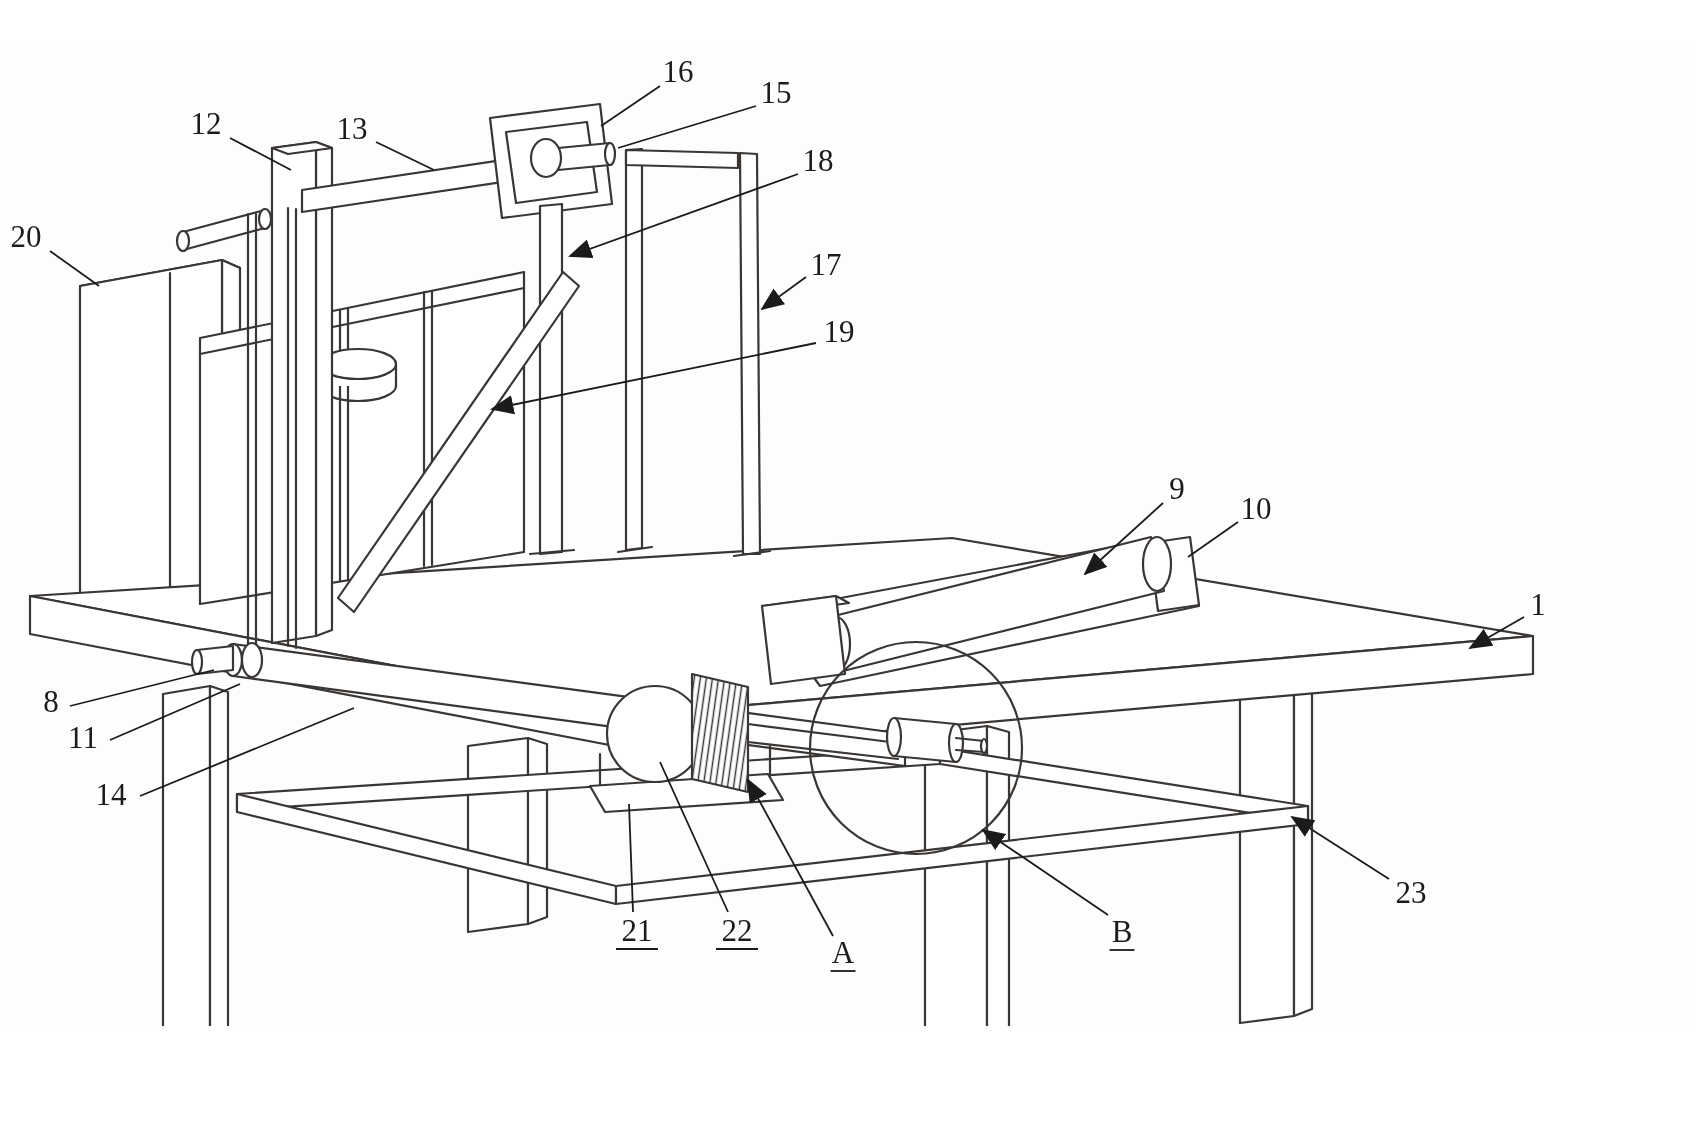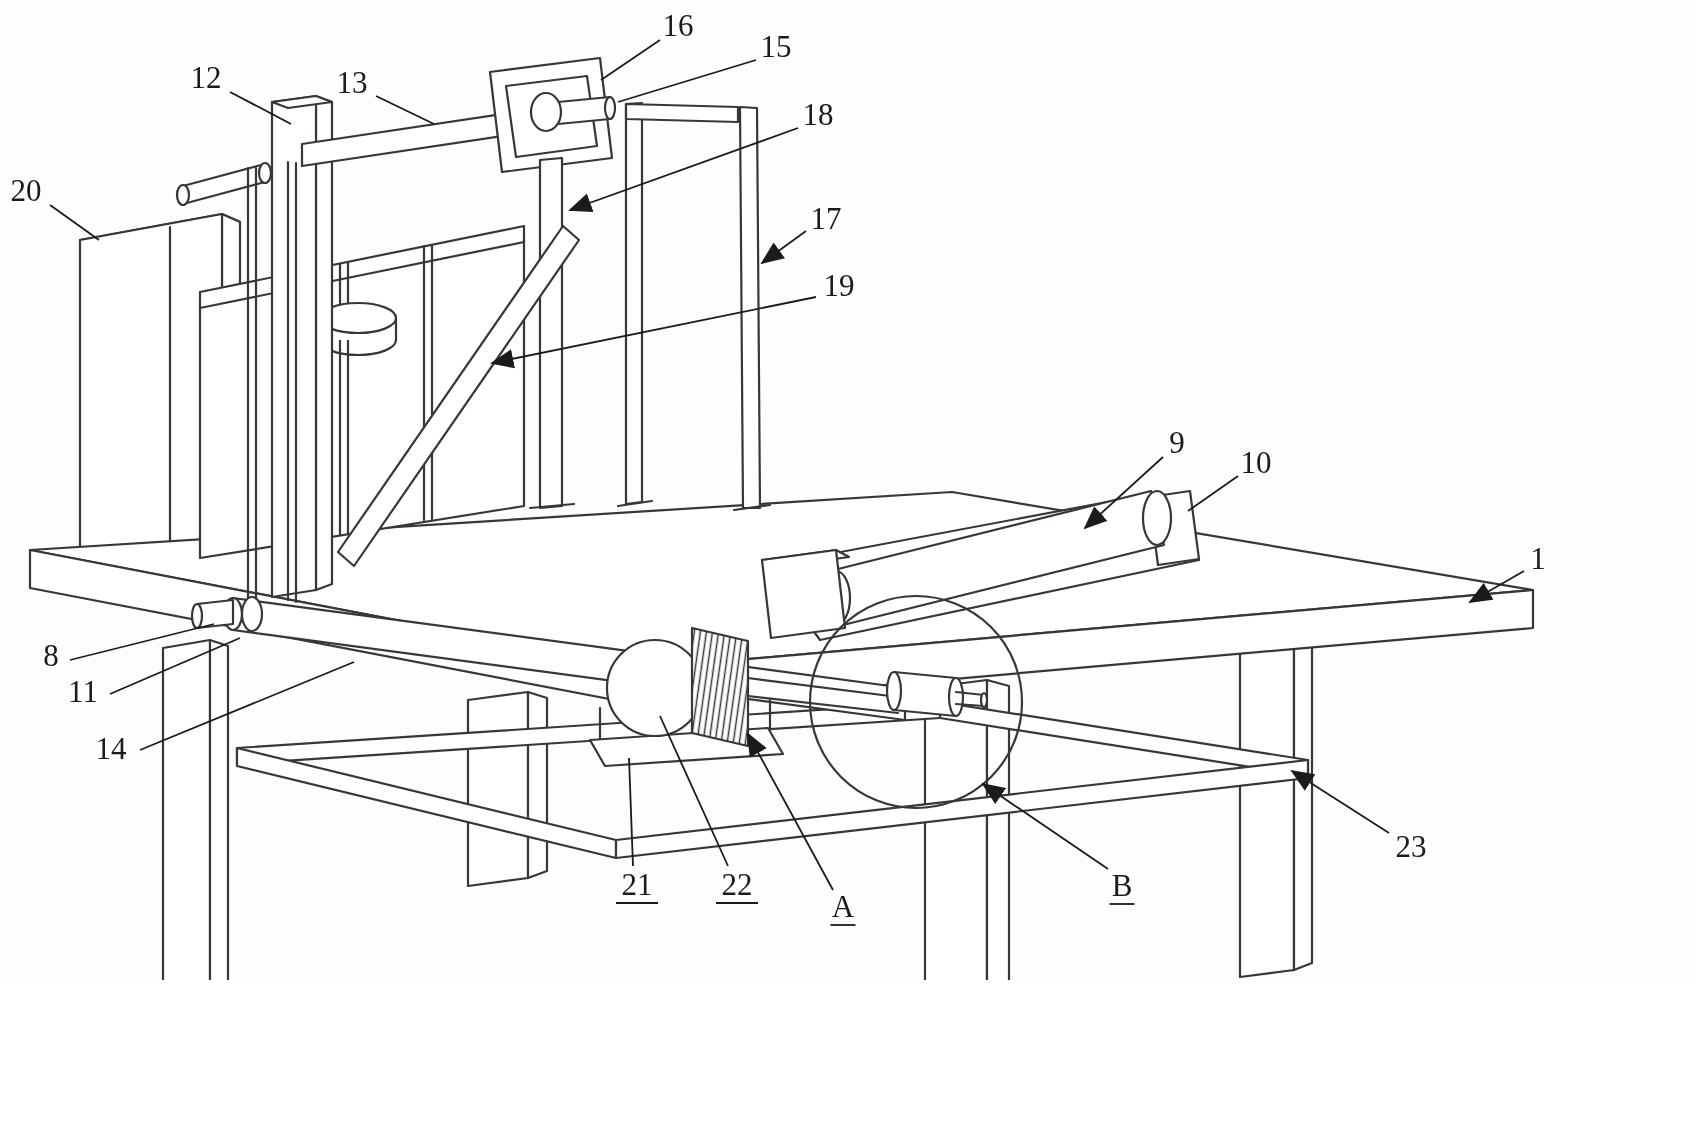--- a/index.html
+++ b/index.html
@@ -1,17 +1,17 @@
 <!DOCTYPE html>
 <html><head>
 <meta charset="utf-8">
 <style>
   html,body{margin:0;padding:0;}
   body{font-family:"Liberation Sans",sans-serif;}
-  .stage{position:relative;width:1696px;height:980px;background:#fdfdfd;overflow:hidden;}
+  .stage{position:relative;width:1696px;height:980px;background:#fdfdfd;overflow:hidden;margin-top:46px;}
   svg{position:absolute;left:0;top:0;display:block;}
   #labels text{font-family:"Liberation Serif","DejaVu Serif",serif;}
 </style>
 </head>
 <body>
 
 <div class="stage" style="background: rgb(253, 253, 253);">
 <svg id="fig-svg" width="1696" height="1124" viewBox="0 0 1696 1124" xmlns="http://www.w3.org/2000/svg">
   <defs>
     <pattern id="hatch" patternUnits="userSpaceOnUse" width="6" height="6" patternTransform="rotate(8)">

